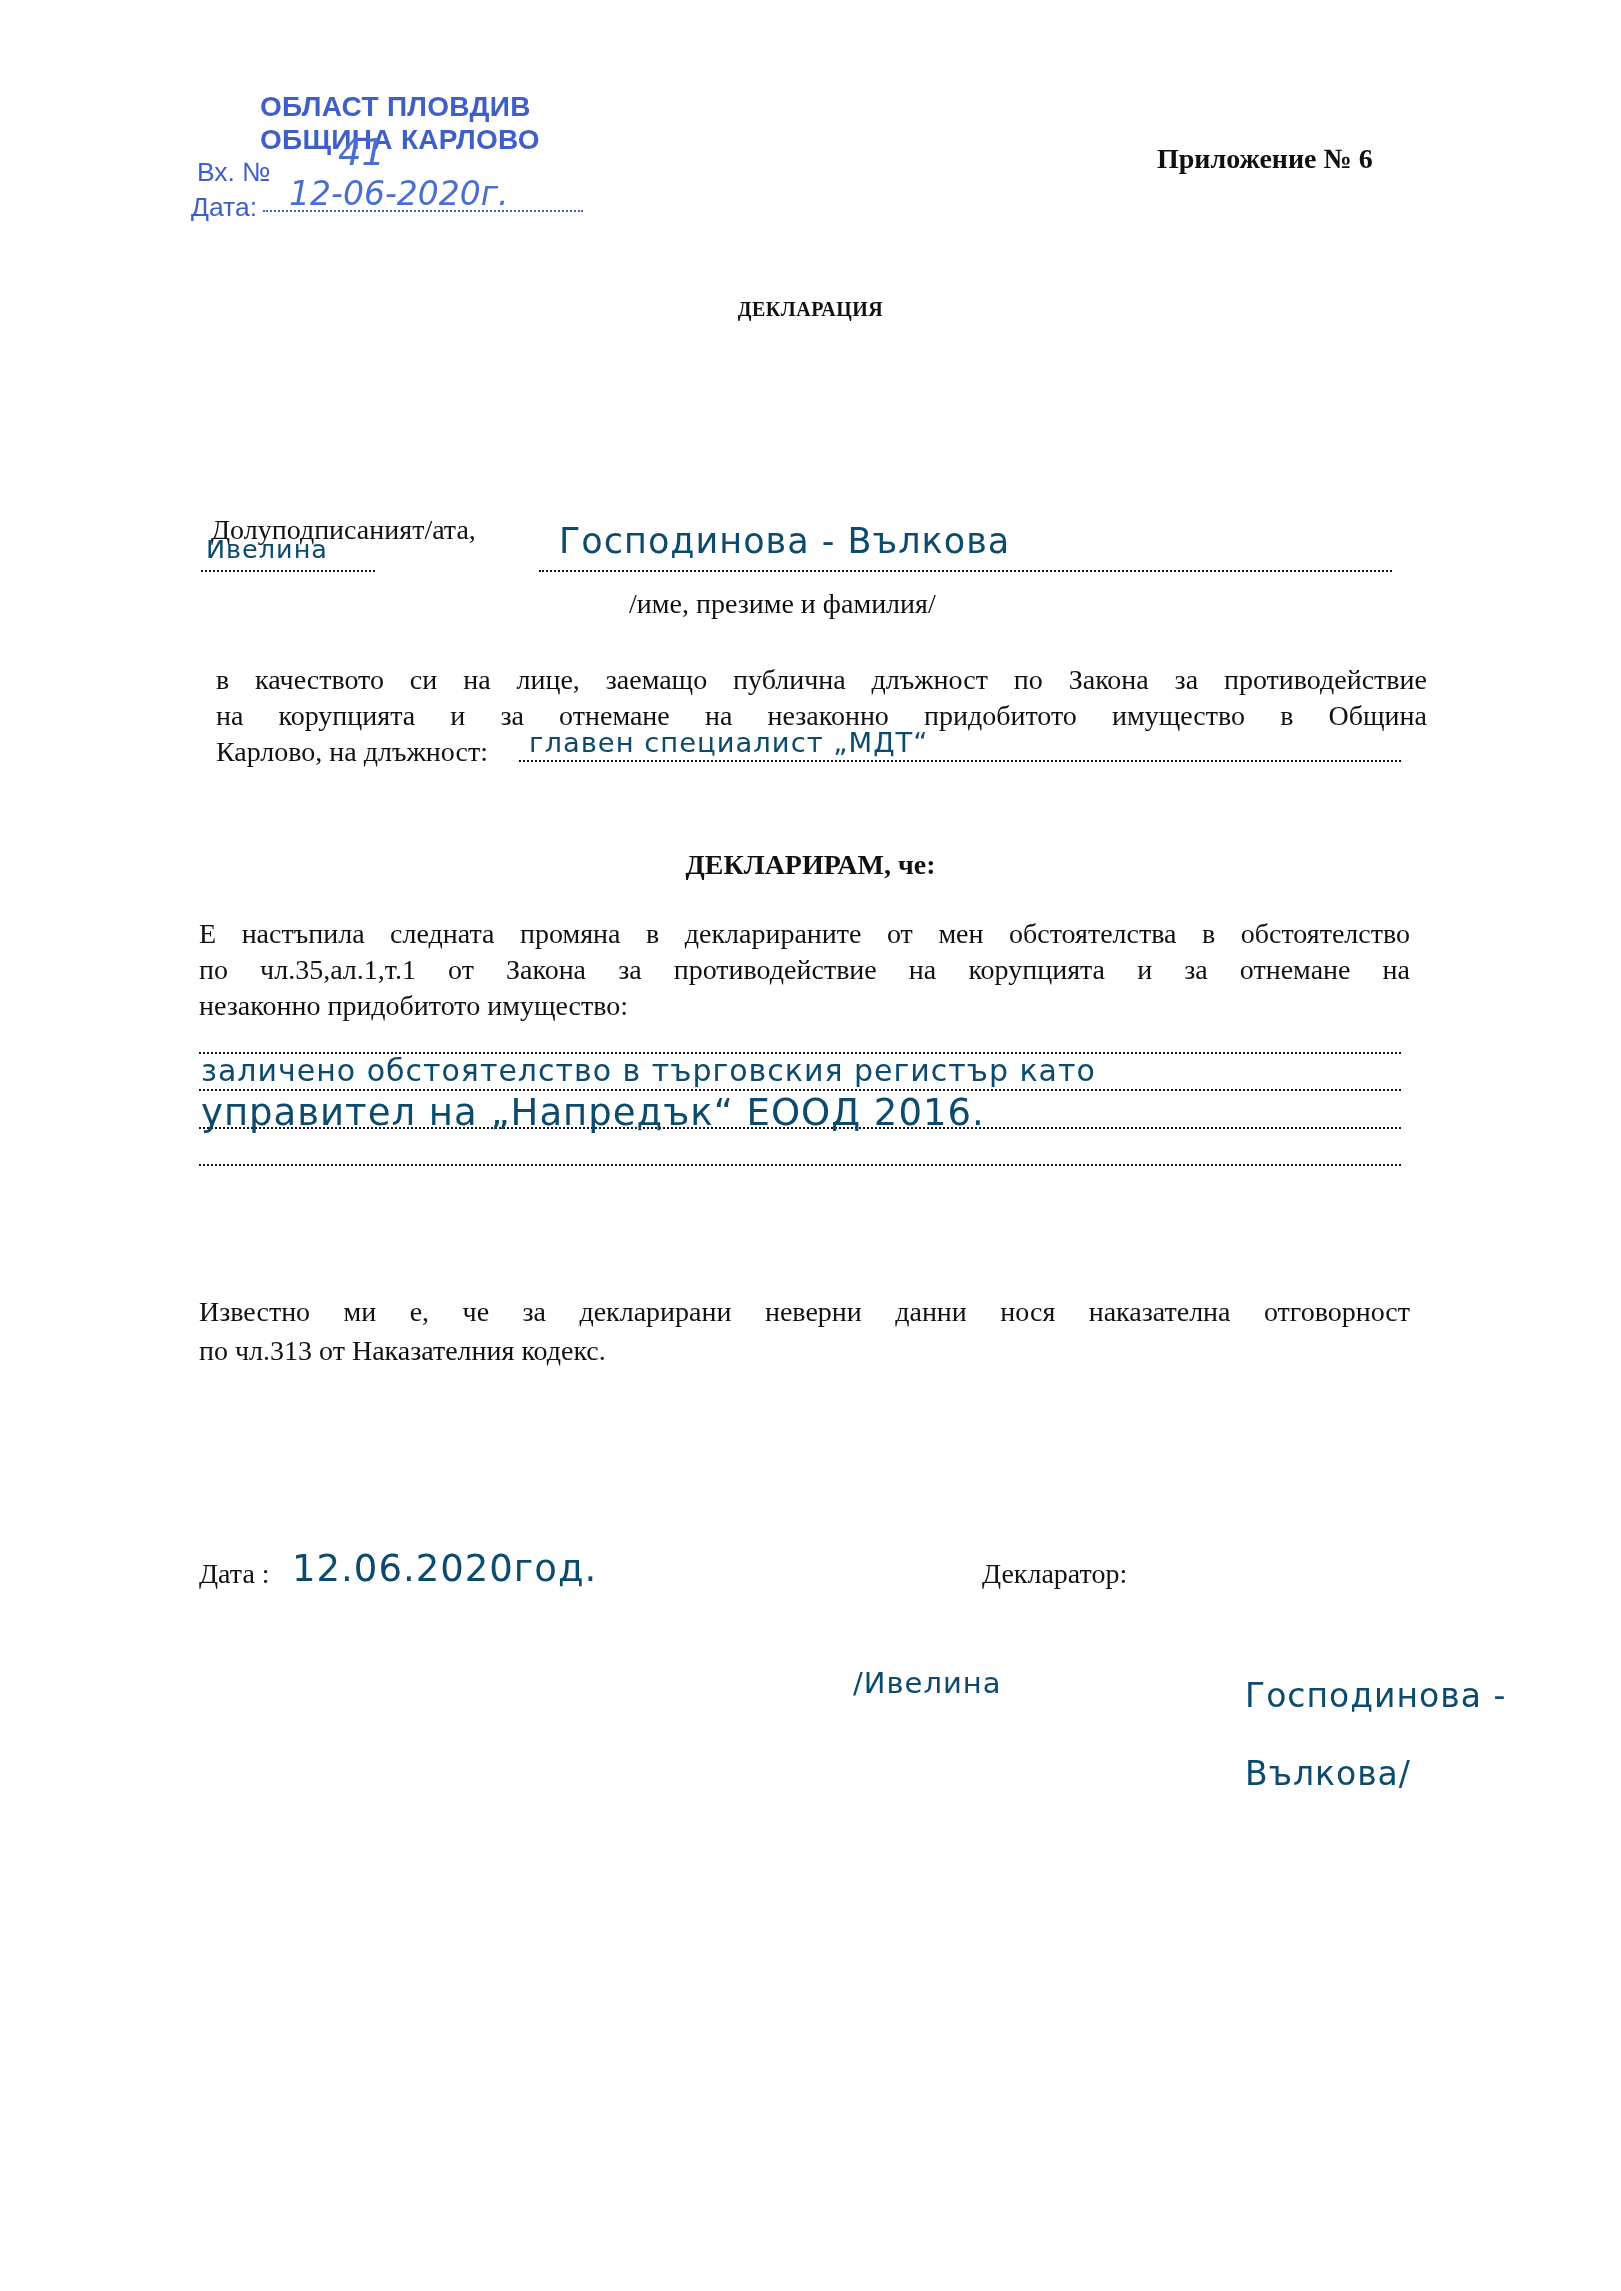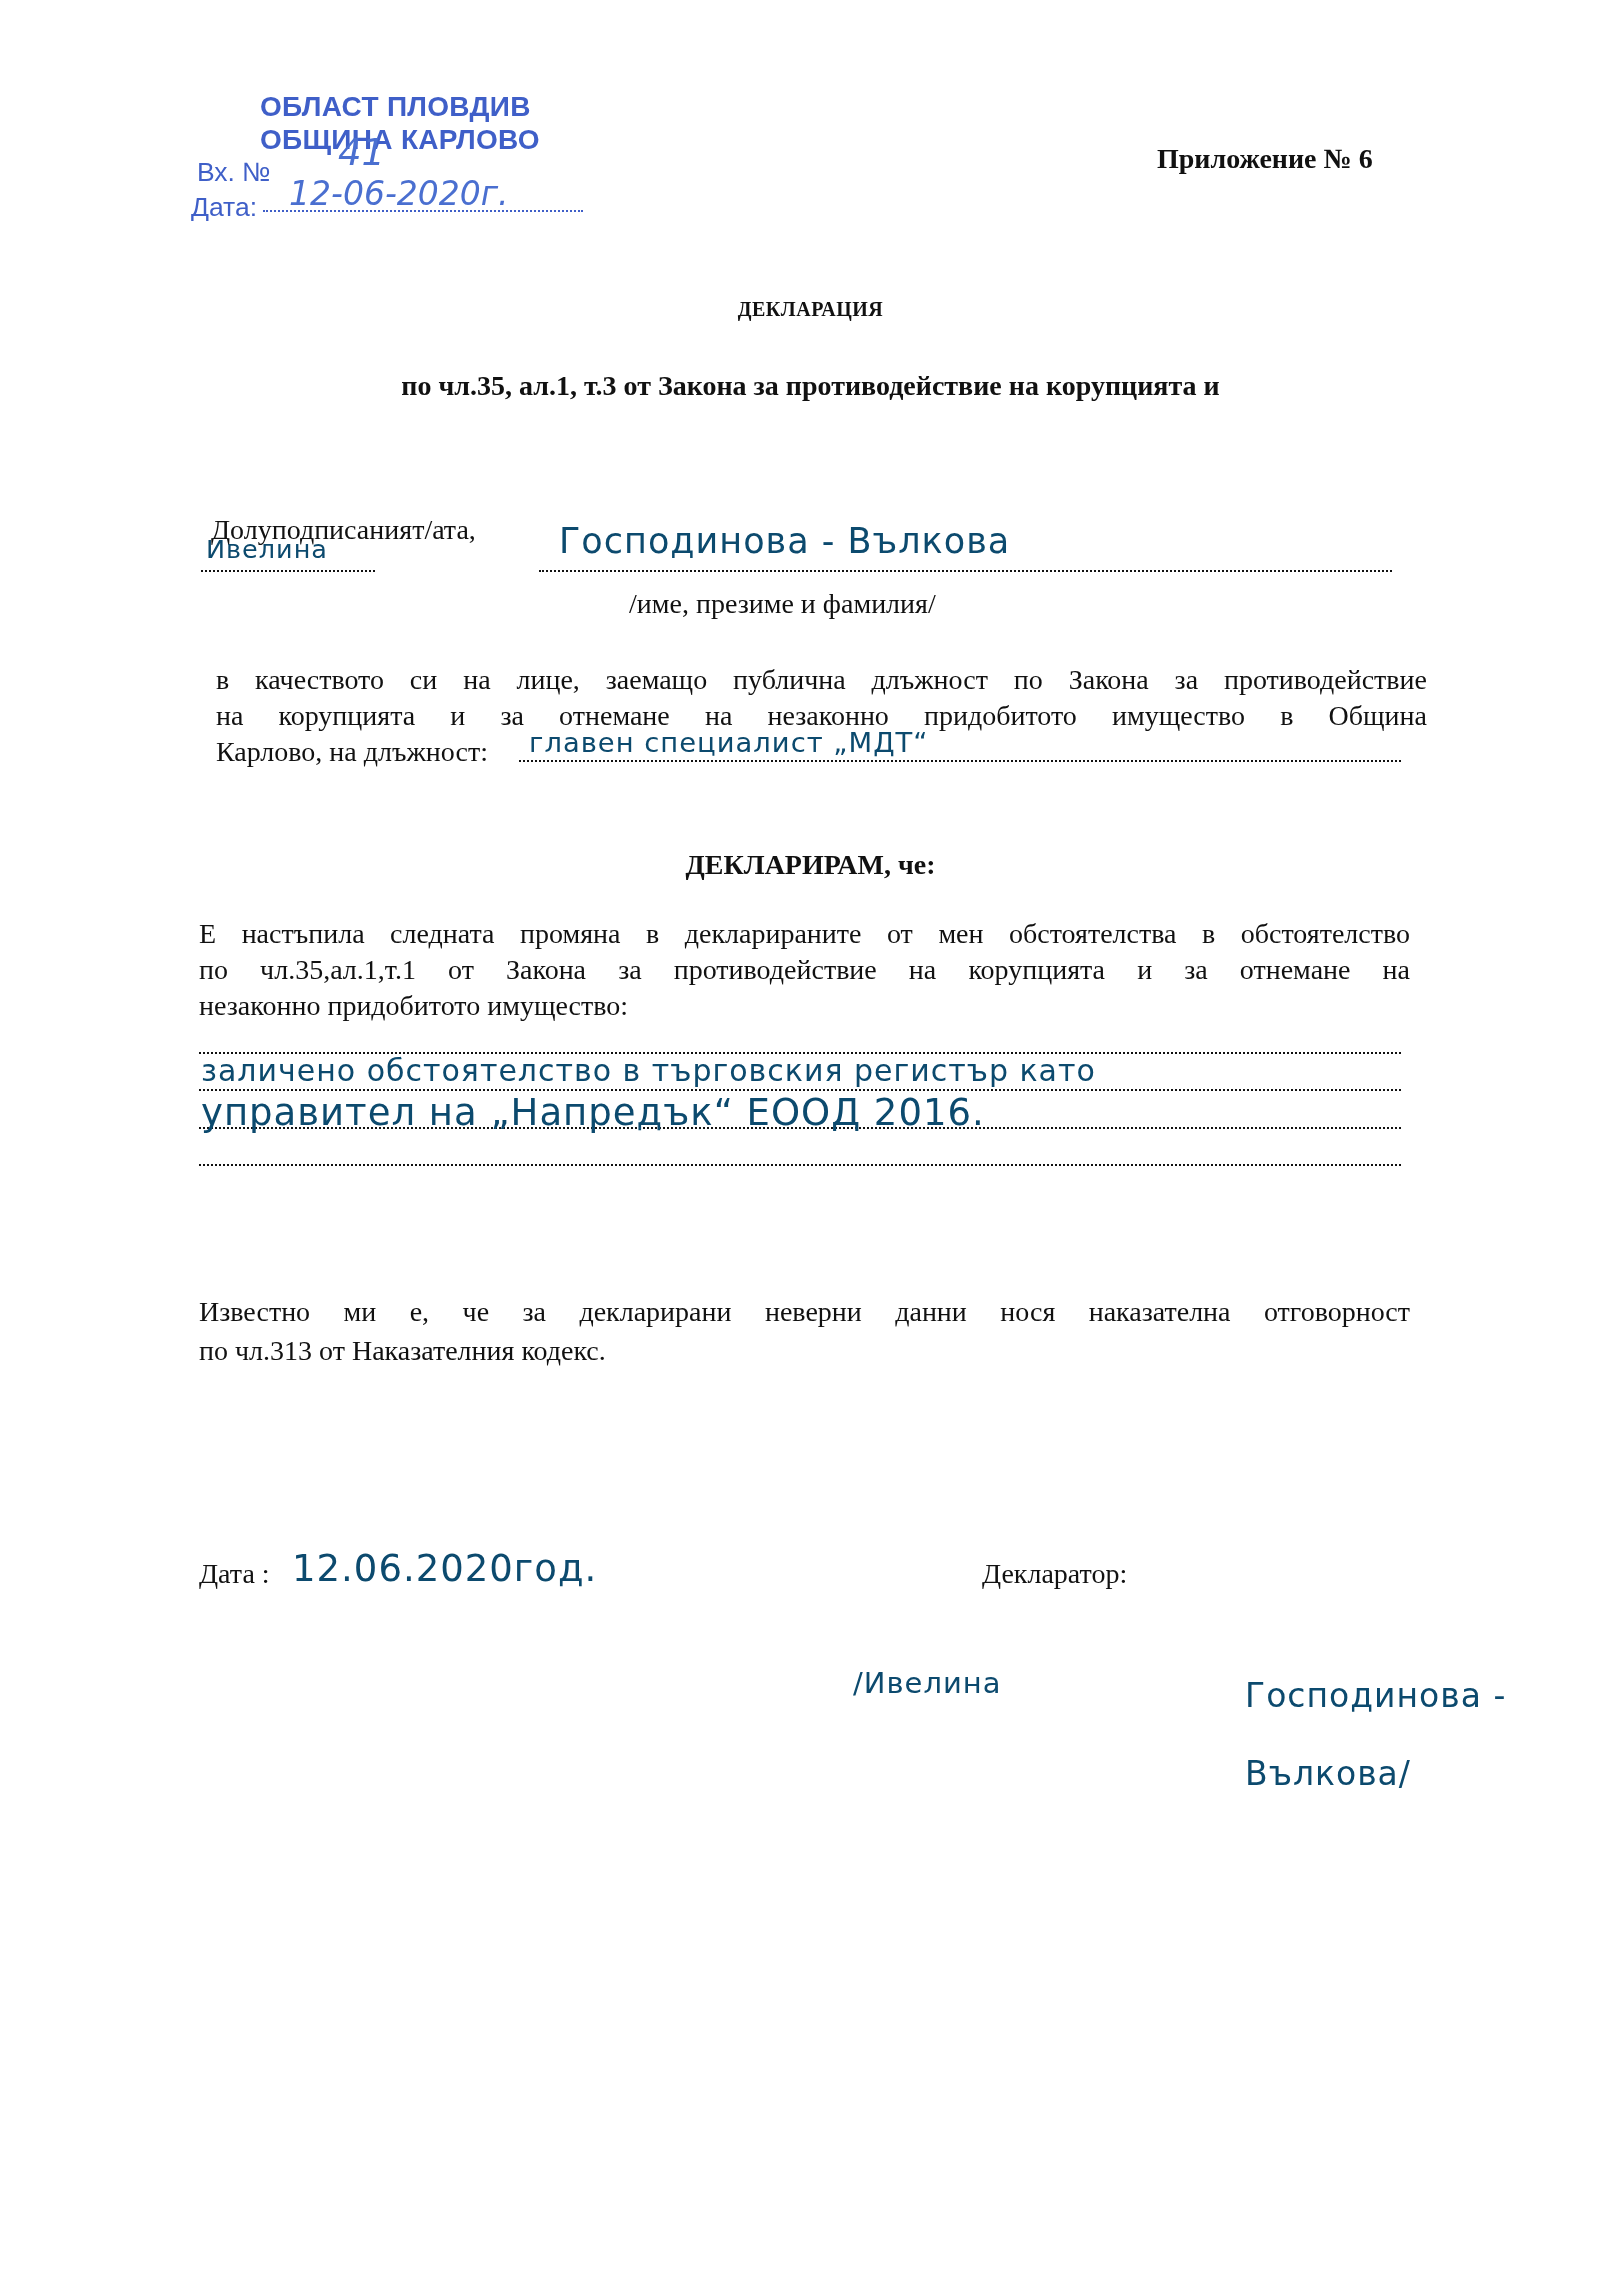--- a/index.html
+++ b/index.html
@@ -45,21 +45,20 @@
     <span class="dots"></span>
     <span class="hand hand-val" style="left:98px; top:-13.7px; font-size:33px;">12-06-2020г.</span>
   </div>
 </div>
 
 <div class="abs annex">Приложение № 6</div>
 
 <div class="abs title">ДЕКЛАРАЦИЯ</div>
 
 <div class="abs subtitle">
-  <div>по чл.35, ал.1, т.3 от  Закона за противодействие на корупцията и</div>
 </div>
 
 <div class="abs body-text undersigned">Долуподписаният/ата,</div>
 <div class="dotline" style="left:201px; top:570px; width:174px;"></div>
 <div class="hw" style="left:206px; top:534px; font-size:25.5px;">Ивелина</div>
 <div class="dotline" style="left:539px; top:570px; width:853px;"></div>
 <div class="hw" style="left:559px; top:521px; font-size:35px;">Господинова - Вълкова</div>
 <div class="abs body-text caption">/име, презиме и фамилия/</div>
 
 <div class="abs body-text para1">

